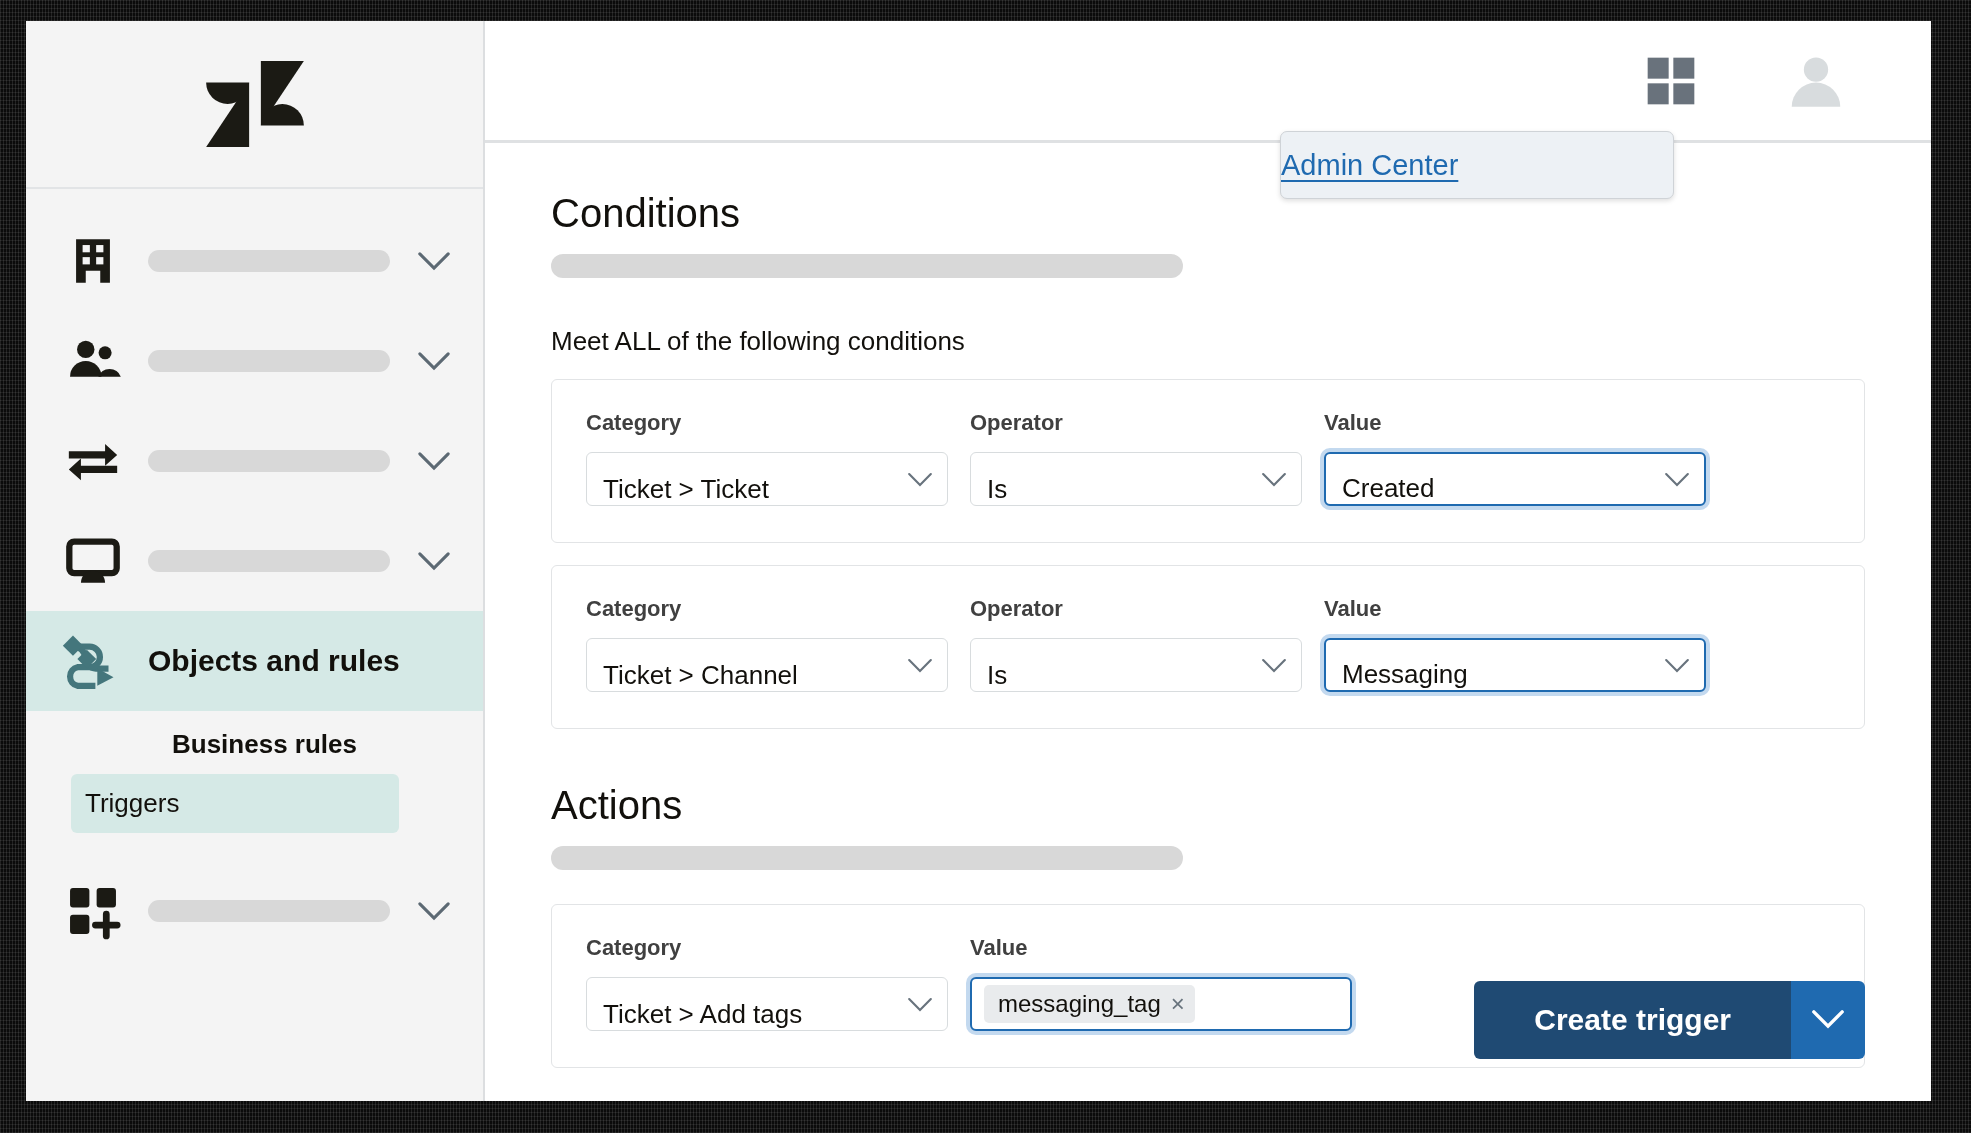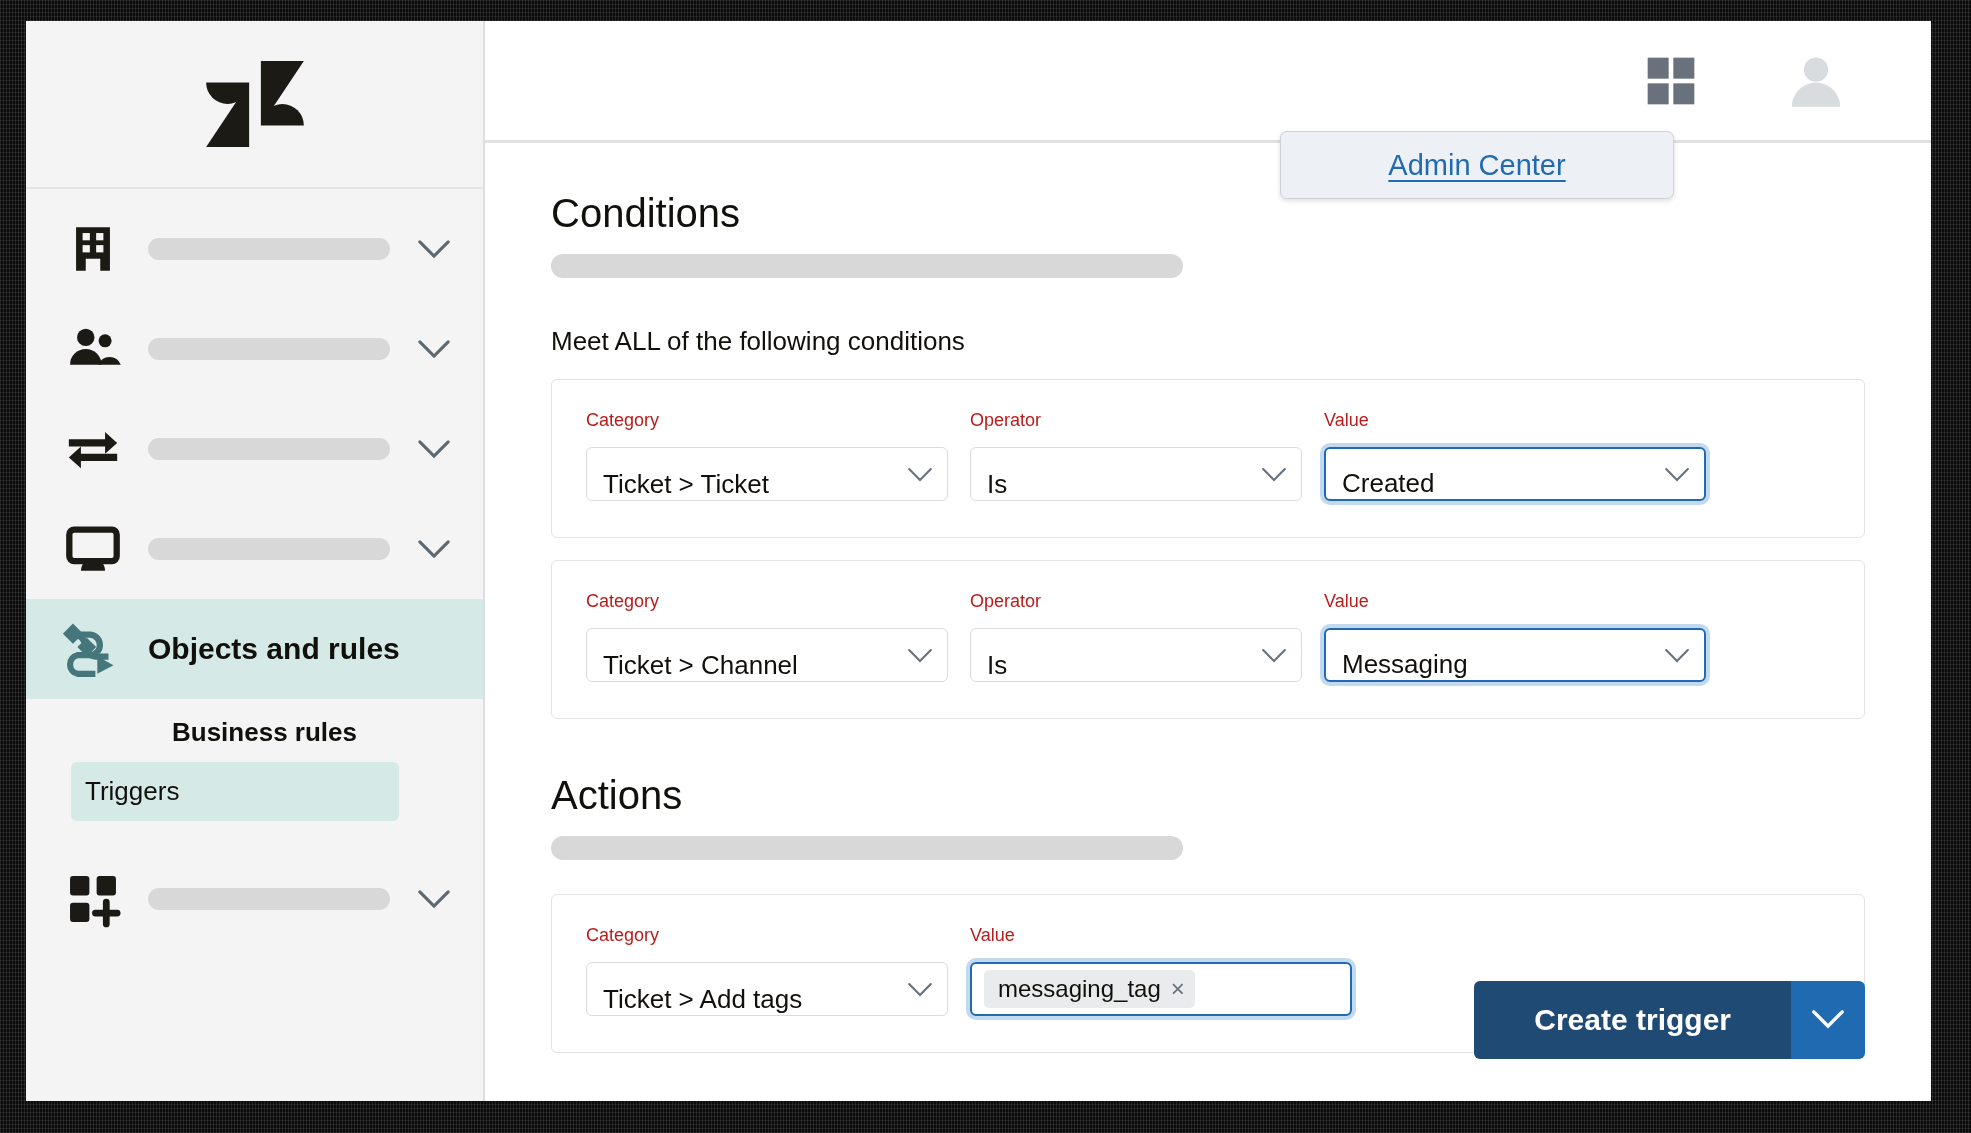--- a/index.html
+++ b/index.html
@@ -40,21 +40,21 @@
     position: relative;
     flex: 0 0 459px;
   }
   #logo-wrap {
     height: 168px;
     display: flex; align-items: center; justify-content: center;
     border-bottom: 2px solid #e2e4e6;
   }
   .zd-logo { width: 98px; height: 86px; display: block; }
 
-  .nav-list { padding-top: 10px; }
+  .nav-list { padding-top: 22px; }
   .nav-row {
     display: flex; align-items: center;
     height: 100px;
     padding: 0 22px 0 36px;
     gap: 24px;
   }
   .nav-row.active { background: #d5e9e6; }
   .nav-icon { width: 62px; flex: 0 0 62px; display: flex; align-items: center; justify-content: center; }
   .nav-icon svg { display: block; }
   .nav-skel {
@@ -92,21 +92,21 @@
   .topbar-icon { display: flex; align-items: center; justify-content: center; cursor: pointer; }
 
   #admin-popup {
     position: absolute;
     left: 795px; top: 110px;
     width: 394px; height: 68px;
     background: #edf1f5;
     border: 1px solid #cfd3d7;
     border-radius: 7px;
     box-shadow: 0 2px 5px rgba(0,0,0,.13);
-    display: flex; align-items: center; justify-content: center;
+    display: flex; align-items: center; 
     z-index: 20;
   }
   #admin-popup a {
     font-size: 29px; color: #1f6ab0;
     text-decoration: underline;
     text-underline-offset: 5px;
   }
 
   #content { padding: 48px 66px 0 66px; position: relative; height: calc(100% - 122px); }
 
@@ -121,21 +121,21 @@
     padding: 30px 34px 36px 34px;
     display: flex;
     gap: 0;
     background: #fff;
   }
   .field { display: flex; flex-direction: column; }
   .field.cat   { width: 362px; }
   .field.op    { width: 332px; margin-left: 22px; }
   .field.val   { width: 382px; margin-left: 22px; }
   .field.val-wide { width: 382px; margin-left: 22px; }
-  .field-label { font-size: 18px; font-weight: normal; color: #b91c1c; margin-bottom: 16px; }
+  .field-label { font-size: 22px; font-weight: bold; color: #404040; margin-bottom: 16px; }
 
   .select {
     position: relative;
     height: 54px;
     border: 1px solid #d8dcde;
     border-radius: 6px;
     background: #fff;
     display: flex; align-items: flex-end;
     padding: 0 46px 0 16px;
     font-size: 26px; color: #12100c;

